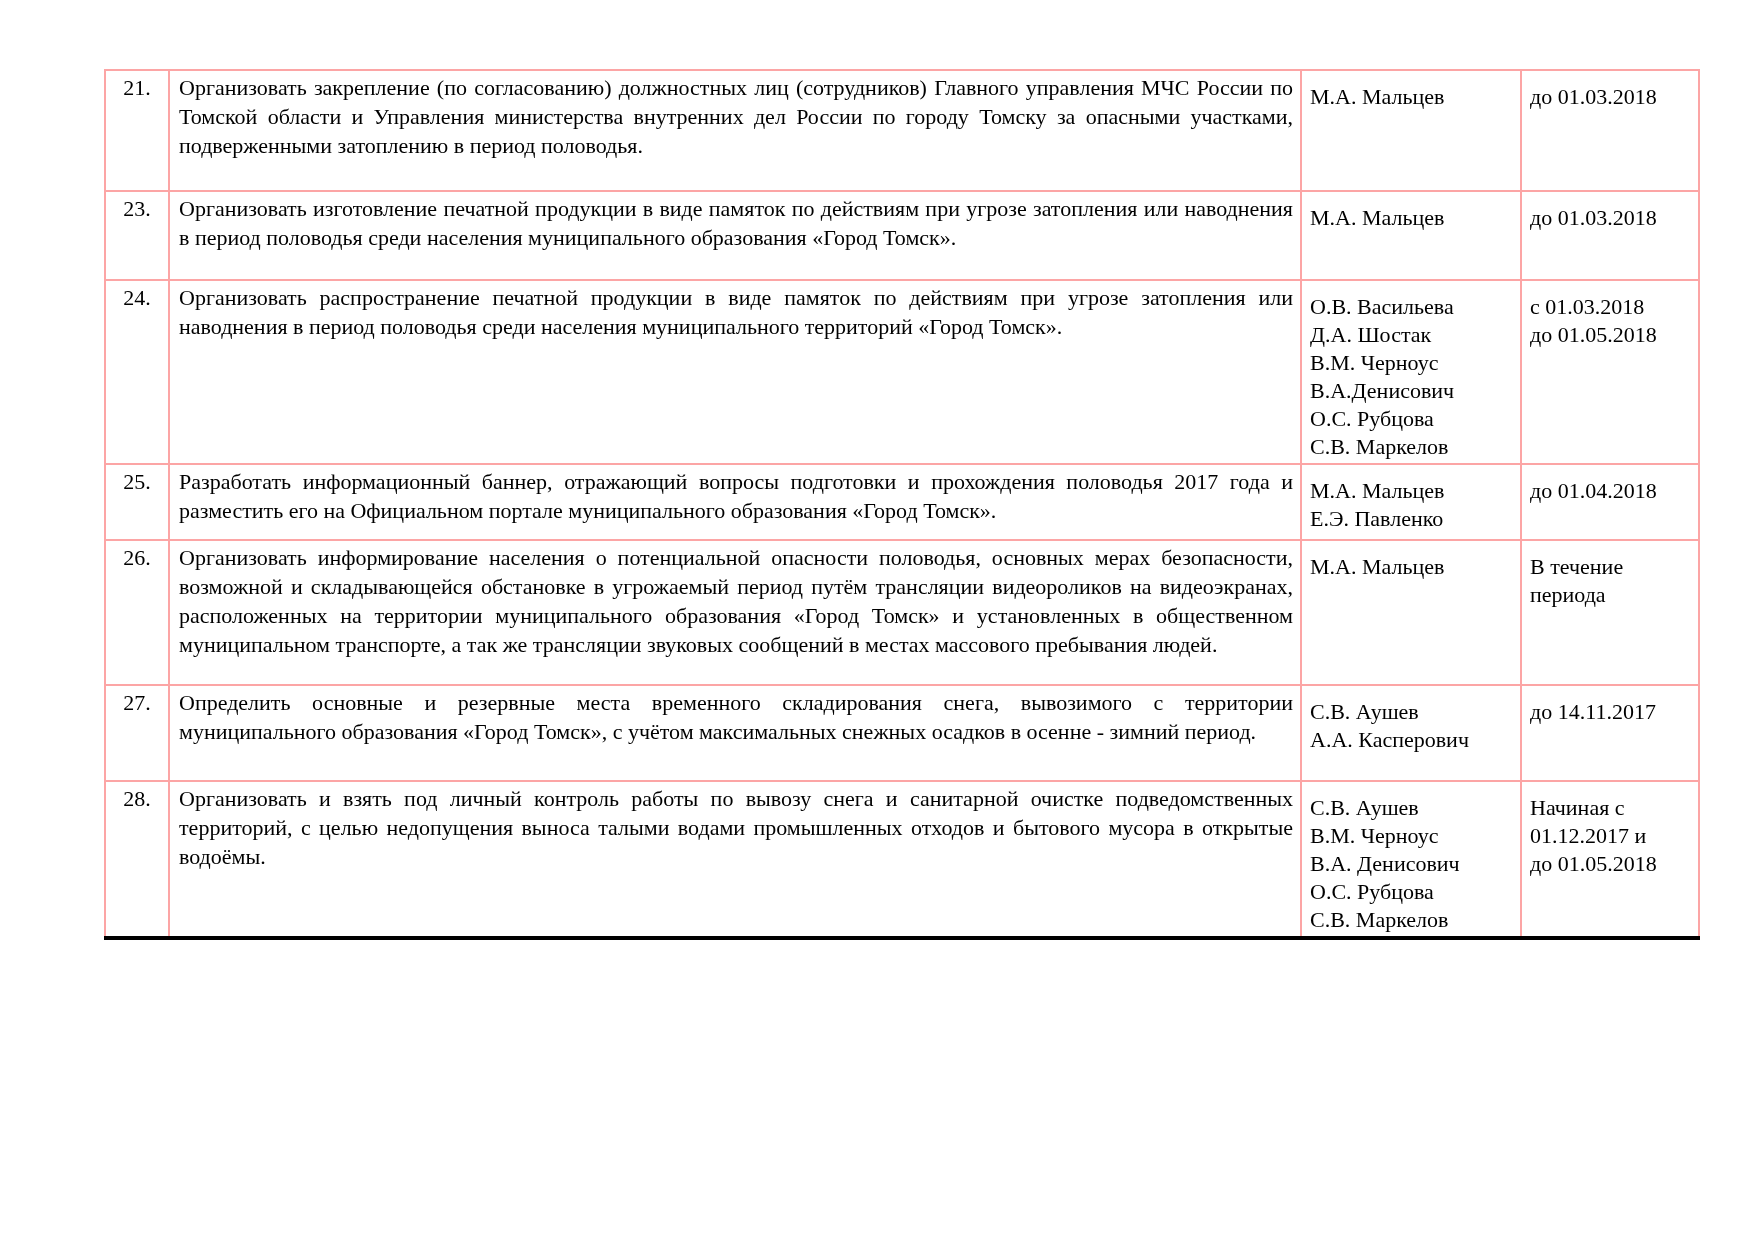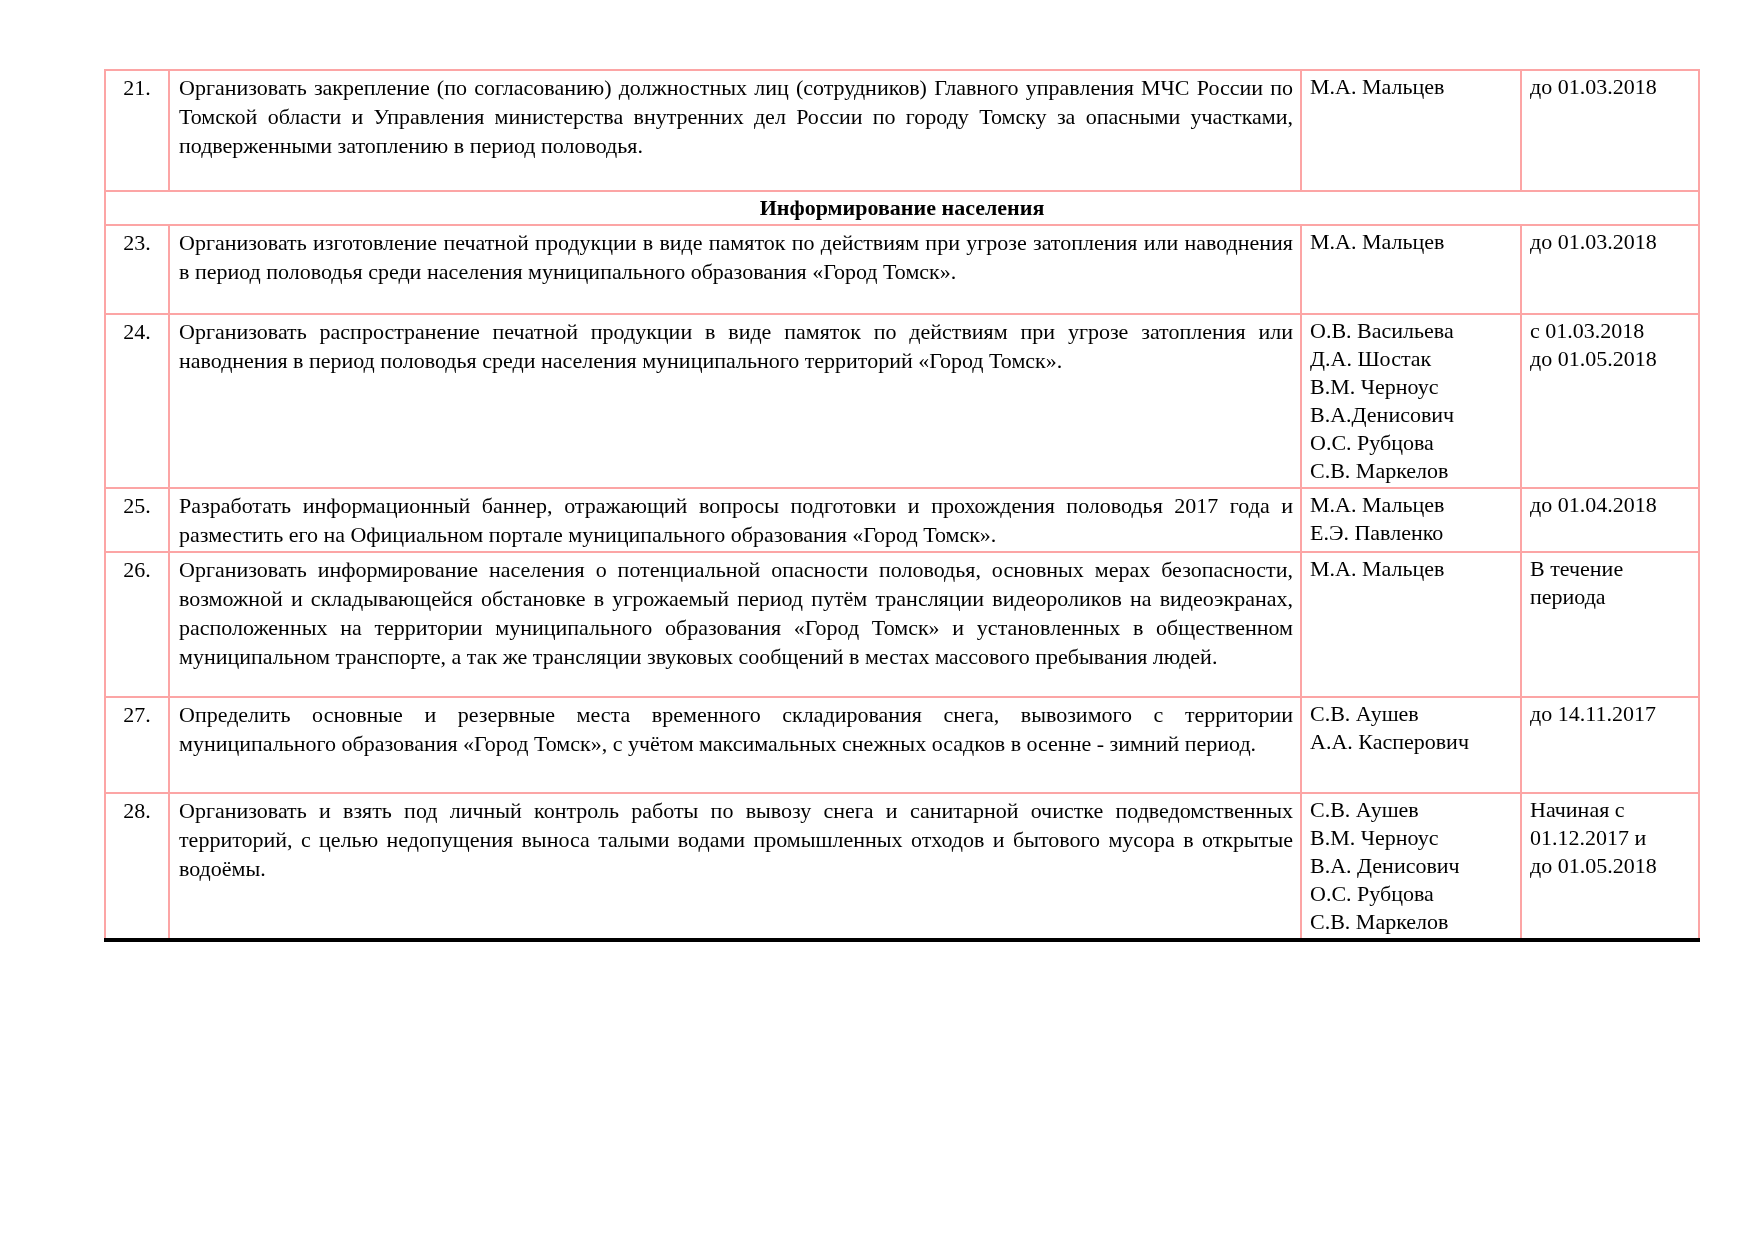--- a/index.html
+++ b/index.html
@@ -36,27 +36,27 @@
     line-height: 29px;
     padding: 2px 5px;
     overflow: hidden;
   }
   td.num {
     text-align: center;
     padding: 2px 2px;
   }
   td.task {
     text-align: justify;
-    padding: 2px 7px 2px 9px;
+    padding: 2px 7px 14px 9px;
     hyphens: none;
   }
   td.resp, td.date {
     white-space: pre-line;
     line-height: 28px;
-    padding: 2px 2px 2px 8px;
+    padding: 12px 2px 2px 8px;
   }
   td.sec {
     text-align: center;
     font-weight: bold;
     padding: 1px 4px;
   }
   tr.thick-top td { border-top: 4px solid #000; }
   tr.h121 { height: 121px; }
   tr.h151 { height: 151px; }
   tr.h34  { height: 34px;  }
@@ -75,23 +75,20 @@
     <col class="c-task">
     <col class="c-resp">
     <col class="c-date">
   </colgroup>
   <tbody>
     <tr class="h121">
       <td class="num">21.</td>
       <td class="task">Организовать закрепление (по согласованию) должностных лиц (сотрудников) Главного управления МЧС России по Томской области и Управления министерства внутренних дел России по городу Томску за опасными участками, подверженными затоплению в период половодья.</td>
       <td class="resp">М.А. Мальцев</td>
       <td class="date">до 01.03.2018</td>
-    </tr>
-    <tr class="h34">
-      <td class="sec" colspan="4">Информирование населения</td>
     </tr>
     <tr class="h89">
       <td class="num">23.</td>
       <td class="task">Организовать изготовление печатной продукции в виде памяток по действиям при угрозе затопления или наводнения в период половодья среди населения муниципального образования «Город Томск».</td>
       <td class="resp">М.А. Мальцев</td>
       <td class="date">до 01.03.2018</td>
     </tr>
     <tr class="h168">
       <td class="num">24.</td>
       <td class="task">Организовать распространение печатной продукции в виде памяток по действиям при угрозе затопления или наводнения в период половодья среди населения муниципального территорий «Город Томск».</td>

